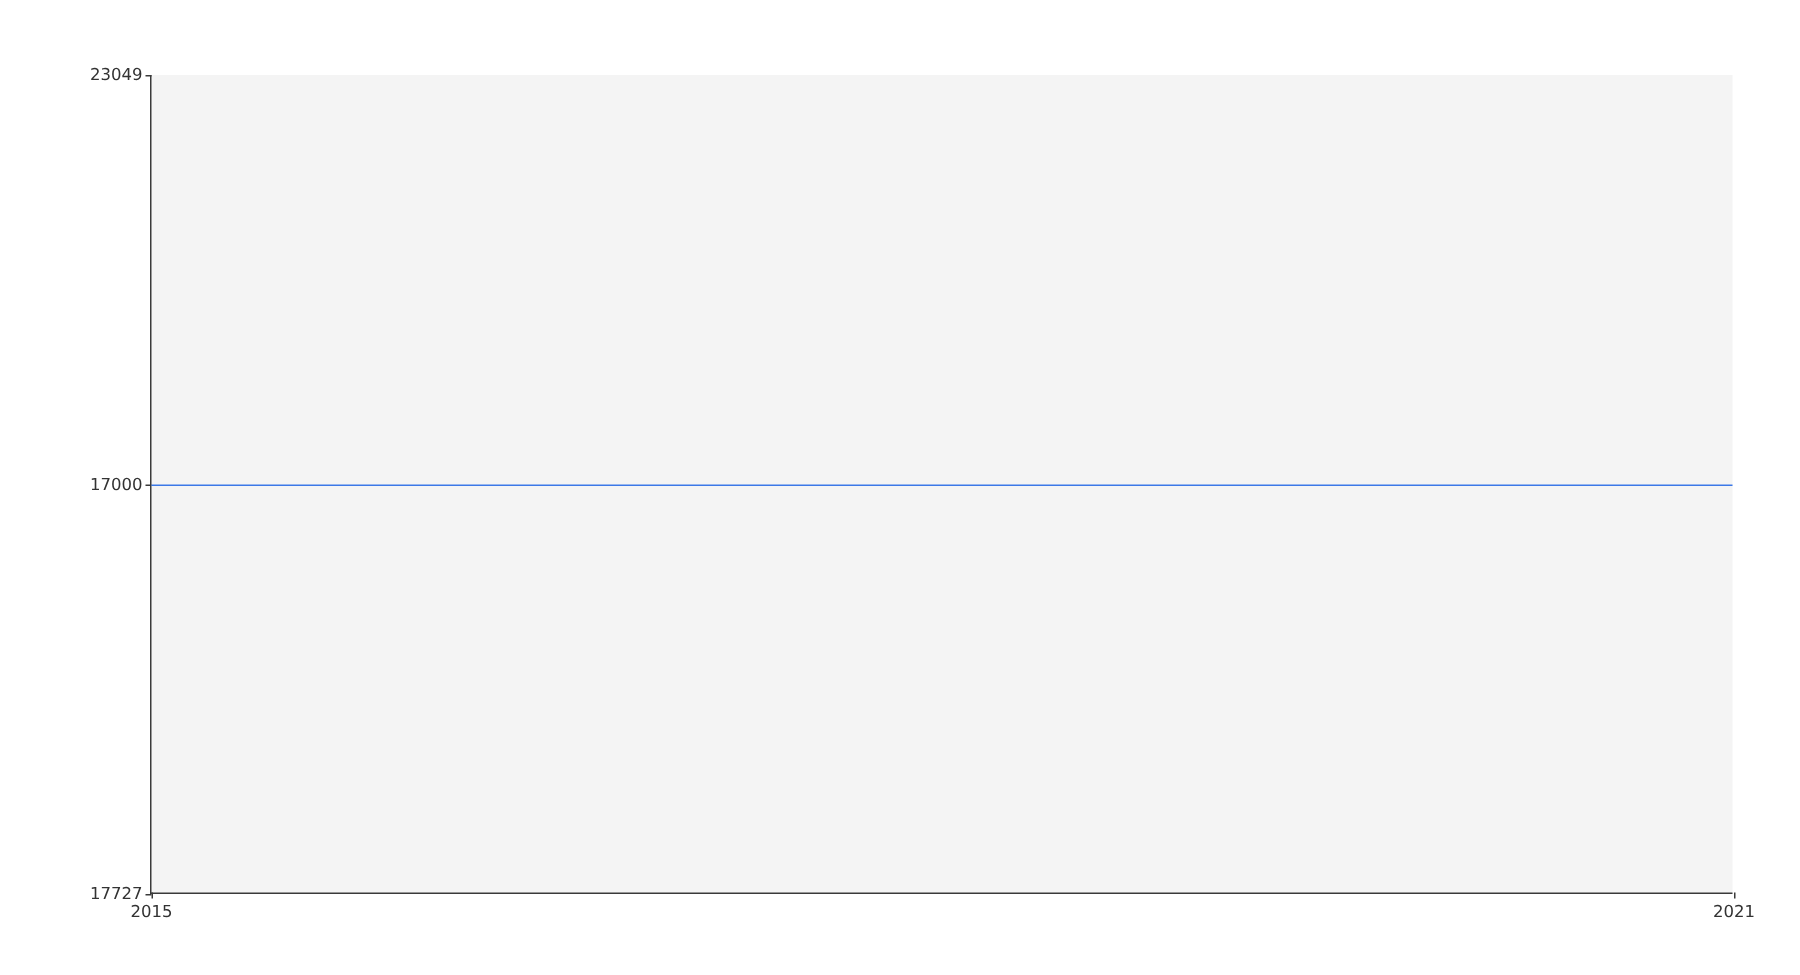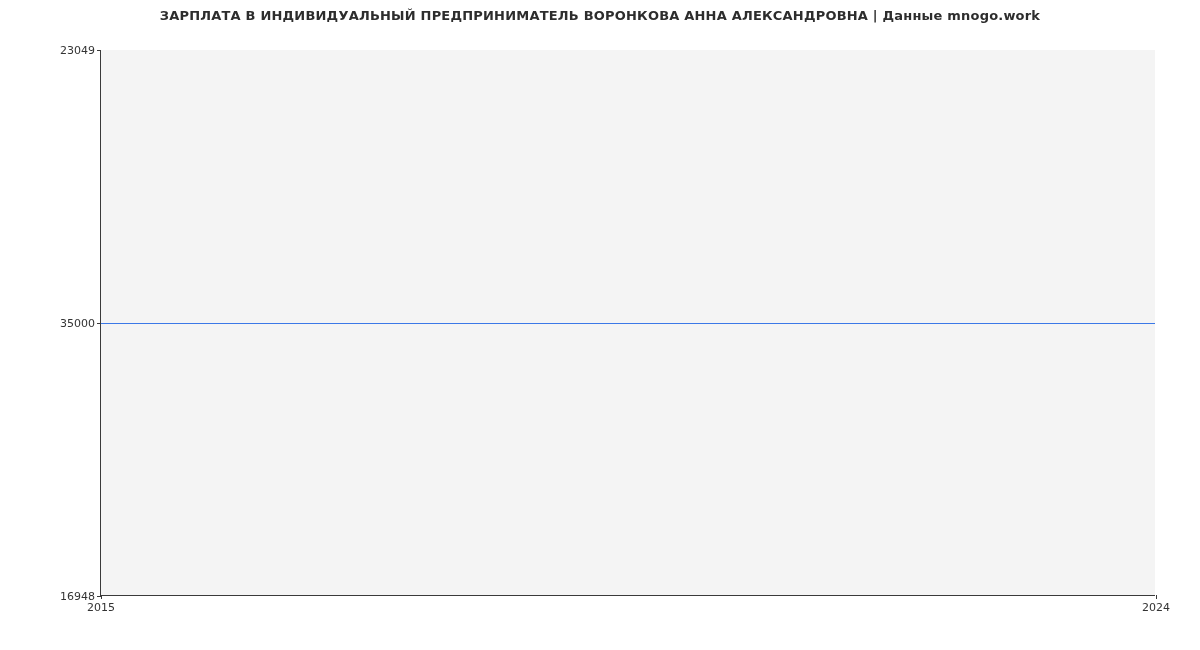--- a/index.html
+++ b/index.html
@@ -72,27 +72,26 @@
     bottom: -4px;
     width: 1px;
     height: 4px;
     background: #3a3a3a;
   }
 </style>
 </head>
 <body>
 
 <div class="chart-wrap">
-  <div class="title">ЗАРПЛАТА В ИНДИВИДУАЛЬНЫЙ ПРЕДПРИНИМАТЕЛЬ ВОРОНКОВА АННА АЛЕКСАНДРОВНА | Данные mnogo.work</div>
   <div class="plot" id="plot" style="left: 100px; top: 50px; width: 1055px; height: 546px; background: rgb(244, 244, 244);">
-      <div class="ytick" style="top: 546px;">16948</div>
+      <div class="ytick" style="top: 546px;">17727</div>
       <div class="ytick-mark" style="top: 546px;"></div>
-      <div class="ytick" style="top: 273px;">35000</div>
+      <div class="ytick" style="top: 273px;">17000</div>
       <div class="ytick-mark" style="top: 273px;"></div>
       <div class="ytick" style="top: 0px;">23049</div>
       <div class="ytick-mark" style="top: 0px;"></div>
       <div class="xtick" style="left: 0px;">2015</div>
       <div class="xtick-mark" style="left: 0px;"></div>
-      <div class="xtick" style="left: 1055px;">2024</div>
+      <div class="xtick" style="left: 1055px;">2021</div>
       <div class="xtick-mark" style="left: 1055px;"></div>
       <div class="data-line" style="top: 273px; border-top-color: rgb(59, 120, 231);"></div>
     </div>
 </div>
 
 </body></html>

